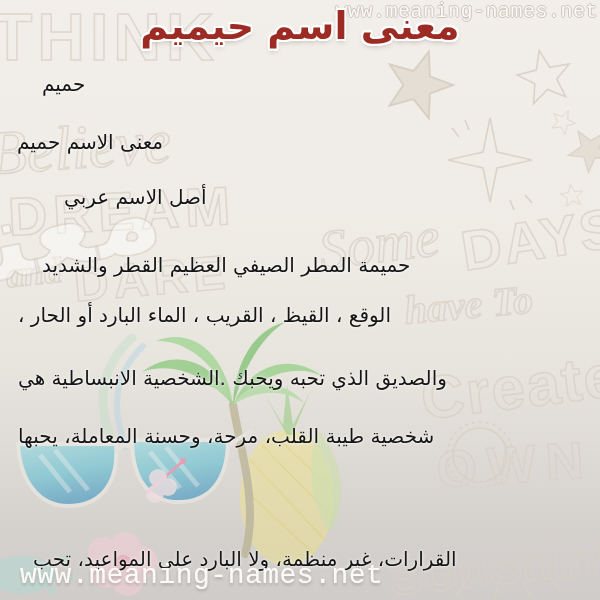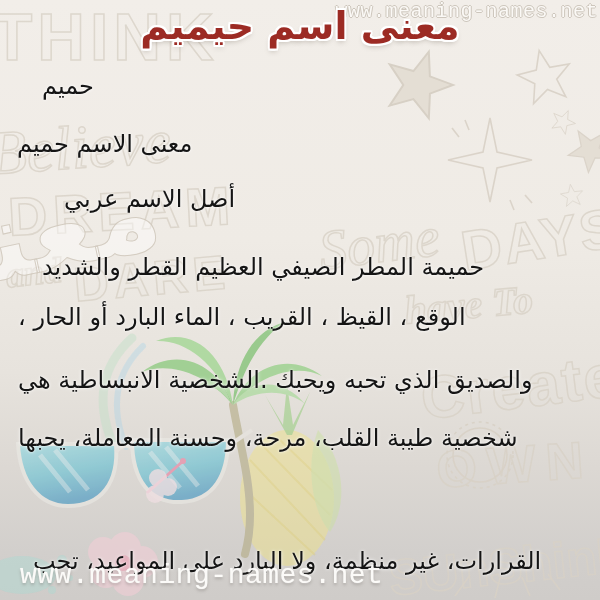--- a/index.html
+++ b/index.html
@@ -24,21 +24,21 @@
     position:absolute;top:0;right:2px;font-size:20px;letter-spacing:0.5px;
     text-shadow:-1px 0 0 #cdc6bc,1px 0 0 #cdc6bc,0 -1px 0 #cdc6bc,0 1px 0 #cdc6bc;
   }
   .wm-bottom{
     position:absolute;top:560px;left:20px;font-size:28px;letter-spacing:0.5px;
     color:rgba(253,252,250,.95);
     text-shadow:0 2px 3px rgba(115,110,104,.4),0 0 1px rgba(255,255,255,.7);
   }
   .line{
     position:absolute;direction:rtl;white-space:nowrap;
-    font-size:24px;color:#151515;
+    font-size:20px;color:#151515;
     text-shadow:0 0 2px rgba(255,255,255,.95),0 0 4px rgba(255,255,255,.65);
   }
   .l0{top:72px;left:42px;}
   .l1{top:130px;left:17px;}
   .l2{top:185px;left:64px;}
   .l3{top:245px;left:42px;margin-top:8px;}
   .l4{top:303px;left:18px;}
   .l5{top:366px;left:18px;}
   .l6{top:424px;left:18px;}
   .l7{top:486px;left:36px;}

